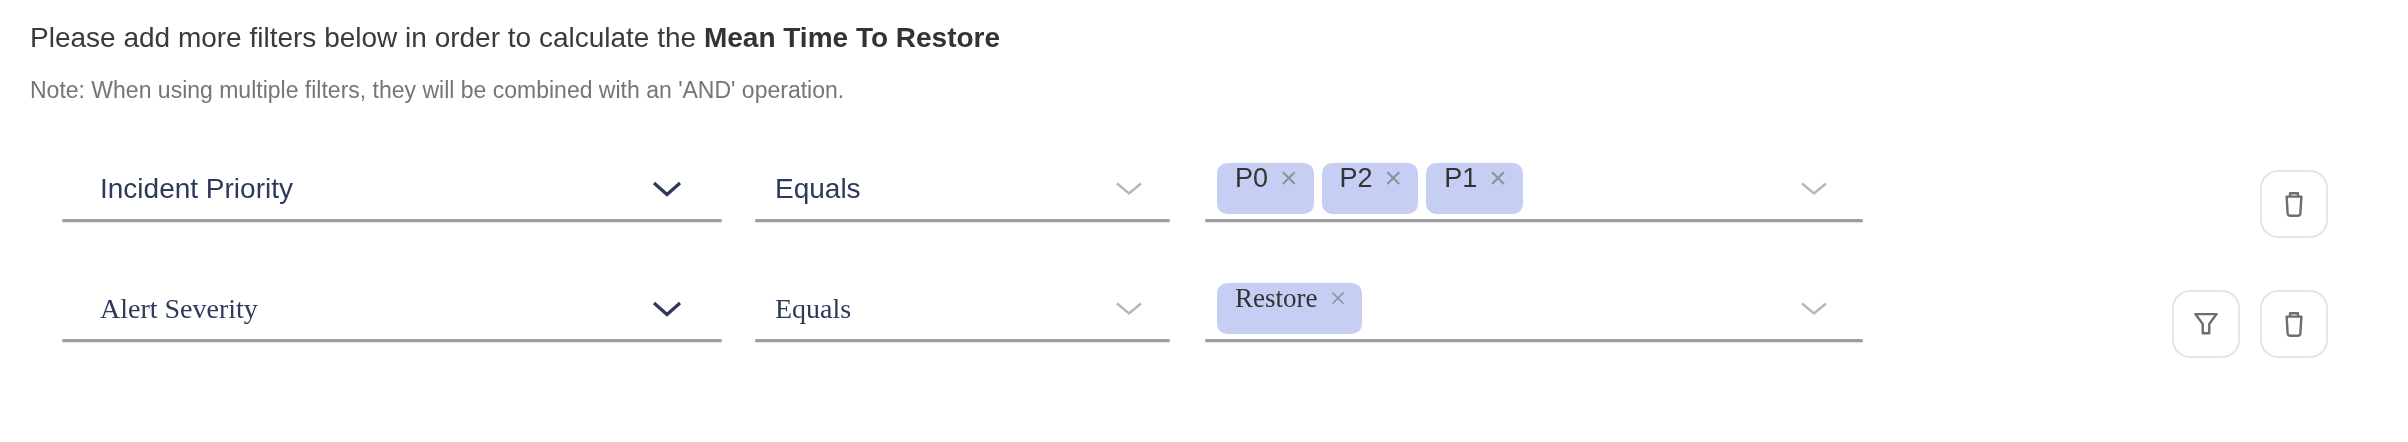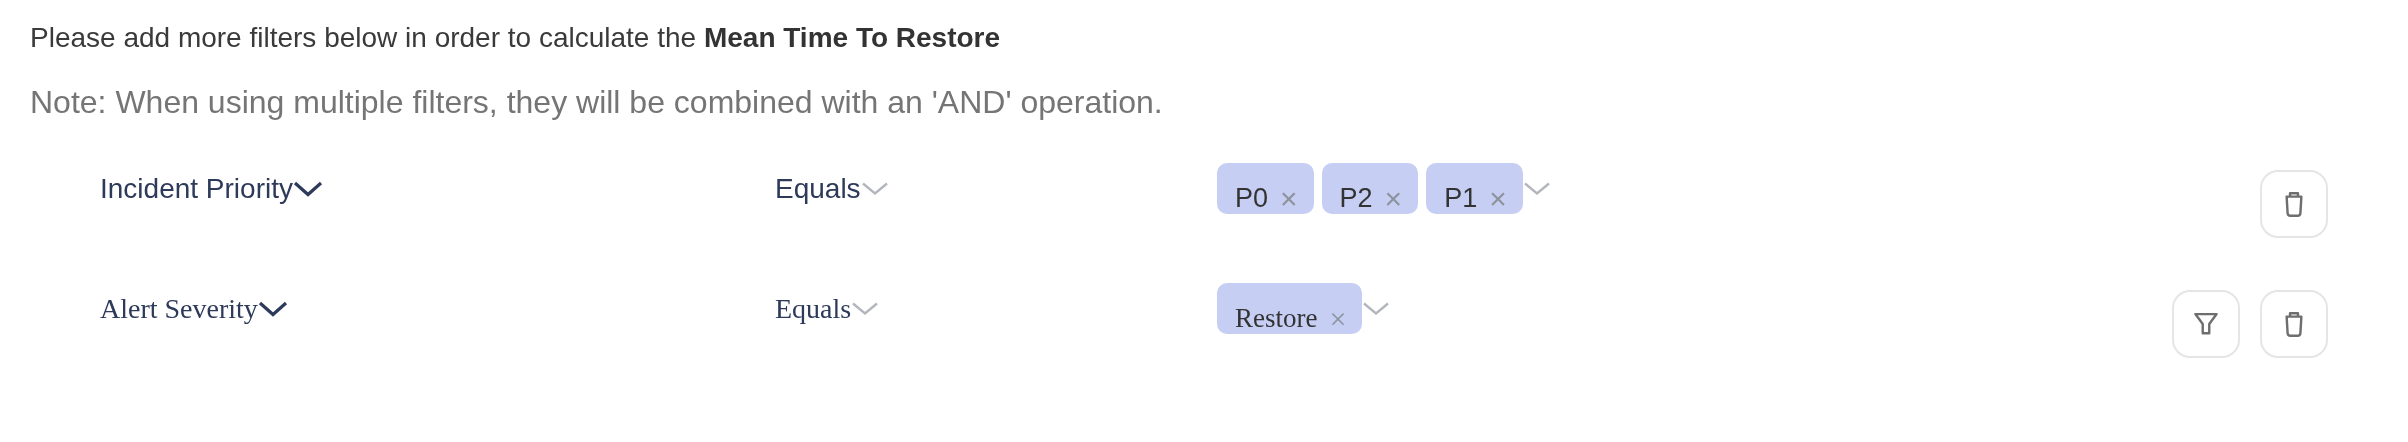--- a/index.html
+++ b/index.html
@@ -26,41 +26,41 @@
     color: #3a3a3a;
     white-space: pre;
   }
   .intro-line .metric {
     font-weight: bold;
     color: #333333;
   }
   .note-line {
     position: absolute;
     left: 30px;
-    top: 82px;
-    font-size: 32px;
+    top: 70px;
+    font-size: 23px;
     line-height: 40px;
     color: #757575;
     white-space: pre;
   }
 
   
   .filter-row {
     position: absolute;
     left: 0;
     width: 2408px;
     display: flex;
     align-items: flex-start;
   }
   .filter-row.row-0 { top: 158px; }
   .filter-row.row-1 { top: 278px; font-family: Liberation Serif, serif; }
 
   .select {
     display: flex;
-    flex-direction: row;
+    flex-direction: column;
     cursor: pointer;
   }
   .select .content {
     height: 61px;
     display: flex;
     align-items: center;
     justify-content: space-between;
   }
   .underline {
     height: 3px;
@@ -87,21 +87,21 @@
   .values-select .content { padding: 0 35px 0 12px; }
 
   .tags {
     display: flex;
     align-items: center;
     gap: 8px;
   }
   .tag {
     height: 51px;
     display: flex;
-    align-items: flex-end;
+    align-items: flex-start;
     background: #c6cef4;
     border-radius: 10px;
     padding: 0 16px 0 18px;
     font-size: 27px;
     color: #333333;
     white-space: nowrap;
   }
   .tag .remove {
     margin-left: 12px;
     font-size: 30px;

